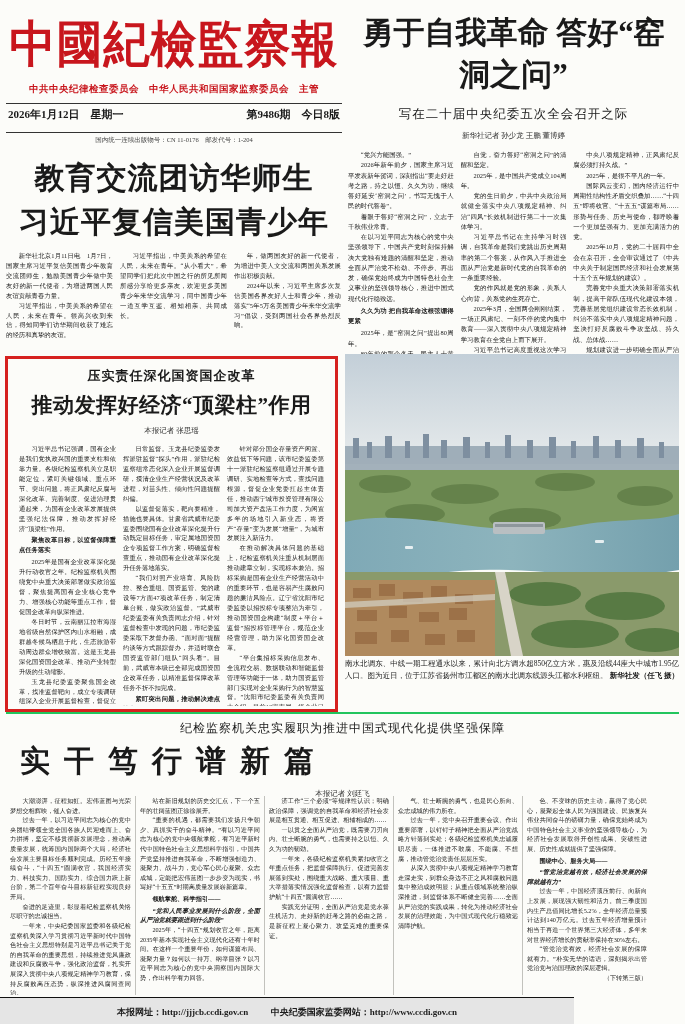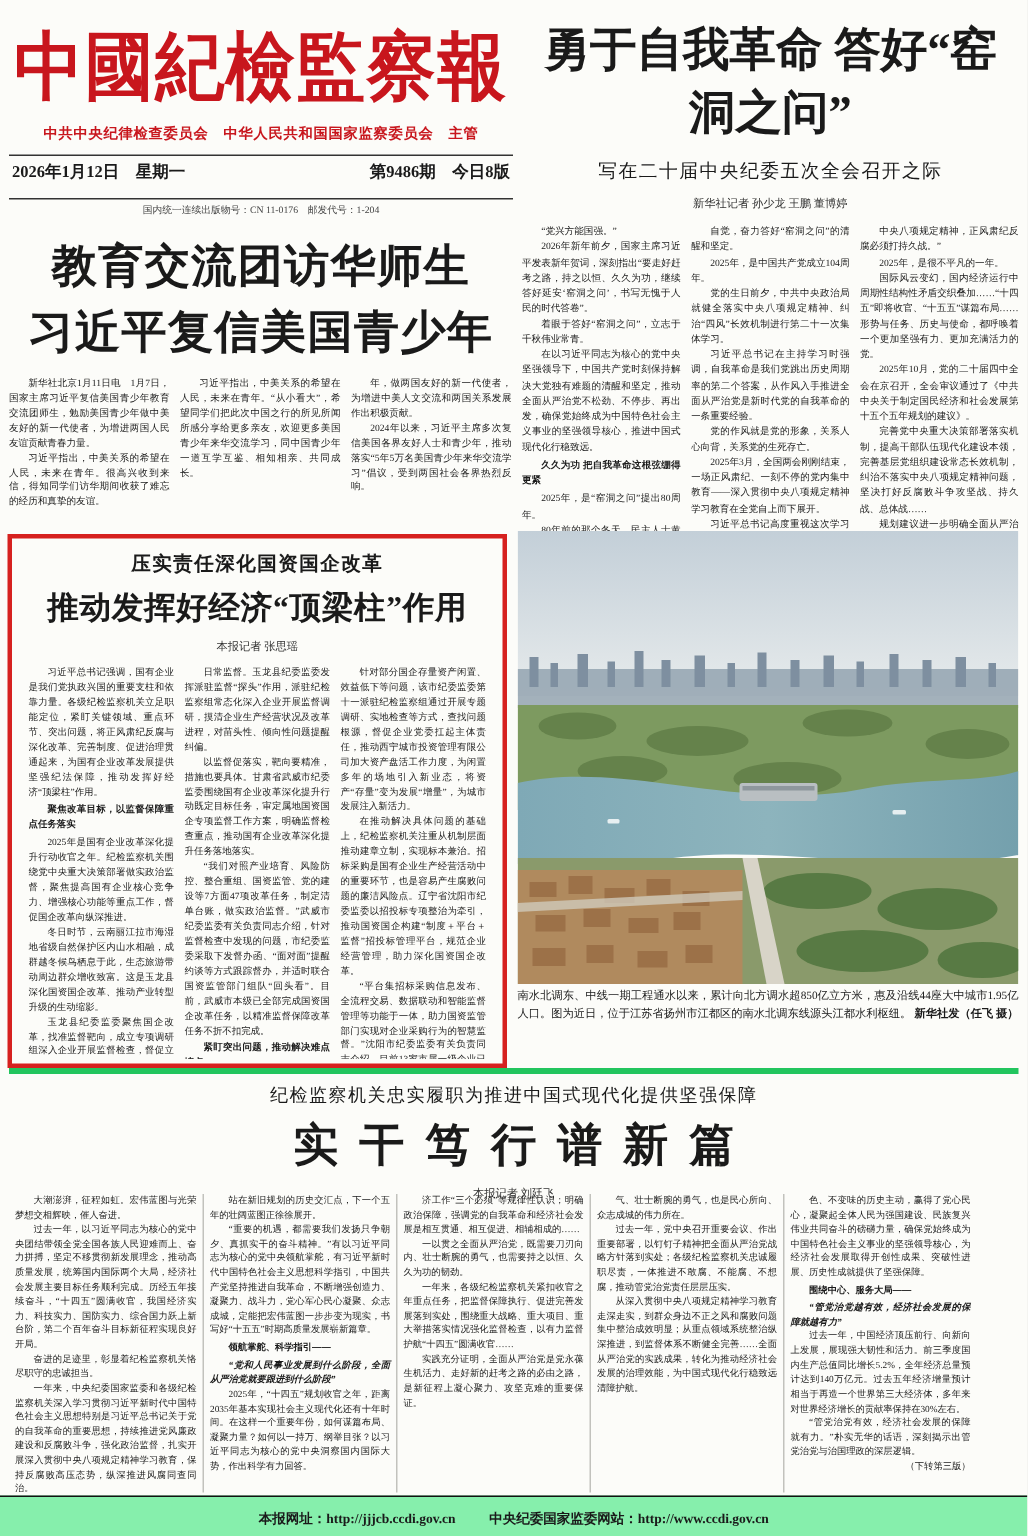--- a/index.html
+++ b/index.html
@@ -47,32 +47,32 @@
   .rb-cols { margin-top:8px; height:262px; gap:7px; }
   .rb-col { width:100px; font-size:6.3px; line-height:1.58; }
 
   
   .photo-block { position:absolute; left:345px; top:354px; width:334px; }
   .photo-frame { width:334px; height:302px; overflow:hidden; }
   .photo-caption { margin-top:2px; font-size:7.5px; line-height:1.55; text-align:justify; }
   .photo-credit { float:right; font-weight:bold; }
 
   
-  .feature-head { position:absolute; left:6px; top:712px; width:673px; border-top:4px solid #22c55e; padding-top:6px; }
+  .feature-head { position:absolute; left:6px; top:712px; width:673px; border-top:2px solid #22c55e; padding-top:6px; }
   .ft-kicker { text-align:center; font-size:12px; font-family:"Liberation Serif",serif; font-weight:normal; letter-spacing:1px; }
-  .ft-headline { text-align:center; font-size:30px; font-weight:bold; letter-spacing:14px; margin-top:4px; text-indent:14px; }
+  .ft-headline { font-size:30px; font-weight:bold; letter-spacing:14px; margin-top:4px; text-indent:14px; }
   .ft-byline { font-size:7.5px; margin-top:7px; }
 
   
   .bottom-cols { position:absolute; left:6px; top:796px; width:673px; height:199px; }
   .bt-col { width:129px; font-size:6.2px; line-height:1.55; padding:0 4px; }
   .bt-col + .bt-col { border-left:1px solid #c2c2bd; }
 
   
-  .footer { position:absolute; left:0; bottom:0; width:685px; height:27px; border-top:1.5px solid #111; text-align:center; font-size:9px; font-weight:bold; padding-top:8px; background:#86efac; }
+  .footer { position:absolute; left:0; bottom:0; width:574px; height:27px; border-top:1.5px solid #111; text-align:center; font-size:9px; font-weight:bold; padding-top:8px; background:#e5e5e5; }
 </style>
 </head>
 <body>
 
 <div class="page">
 
   <div class="masthead">
     <div class="mast-title">中國紀檢監察報</div>
     <div class="mast-super">中共中央纪律检查委员会　中华人民共和国国家监察委员会　主管</div>
     <div class="mast-rule"></div>

